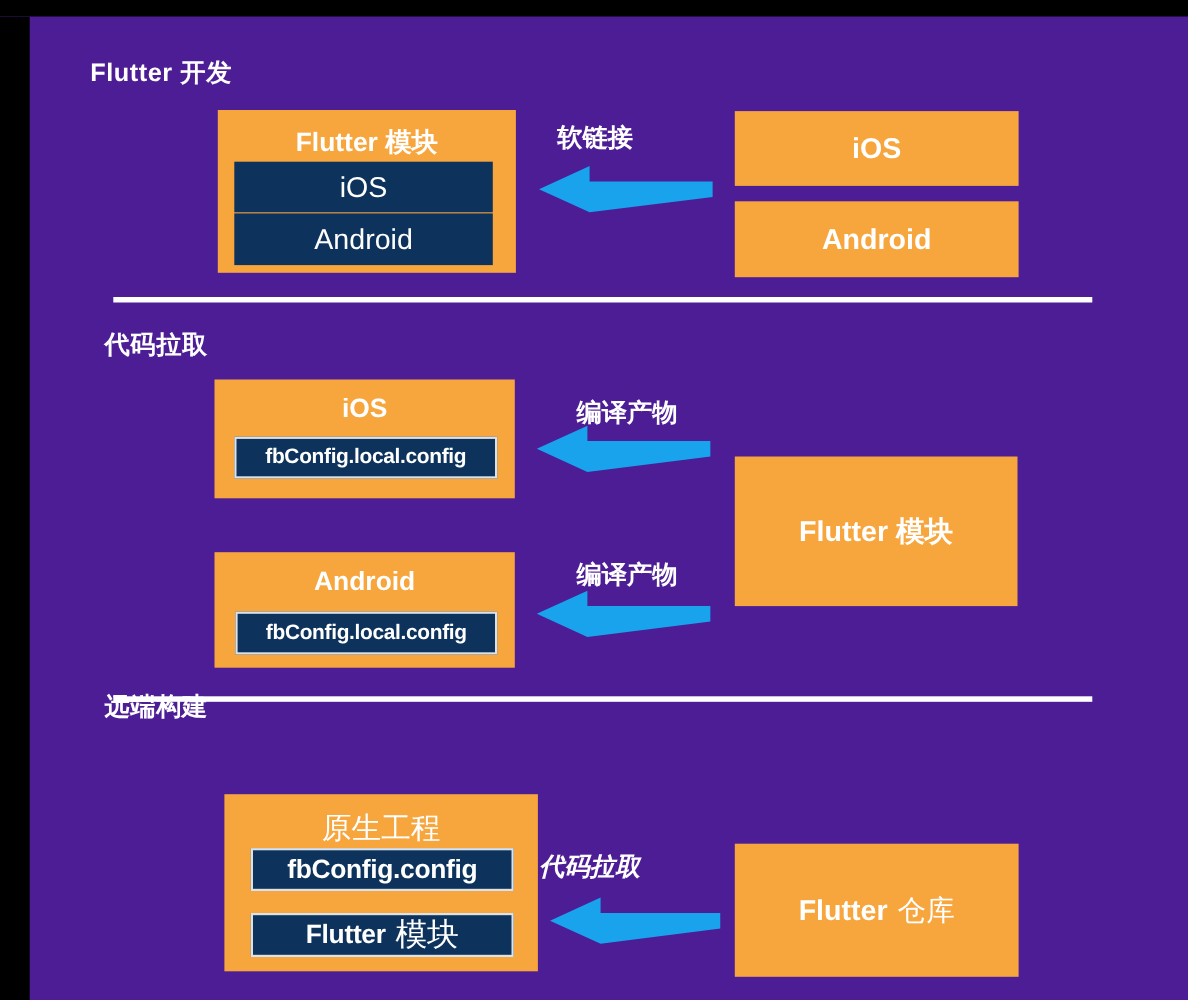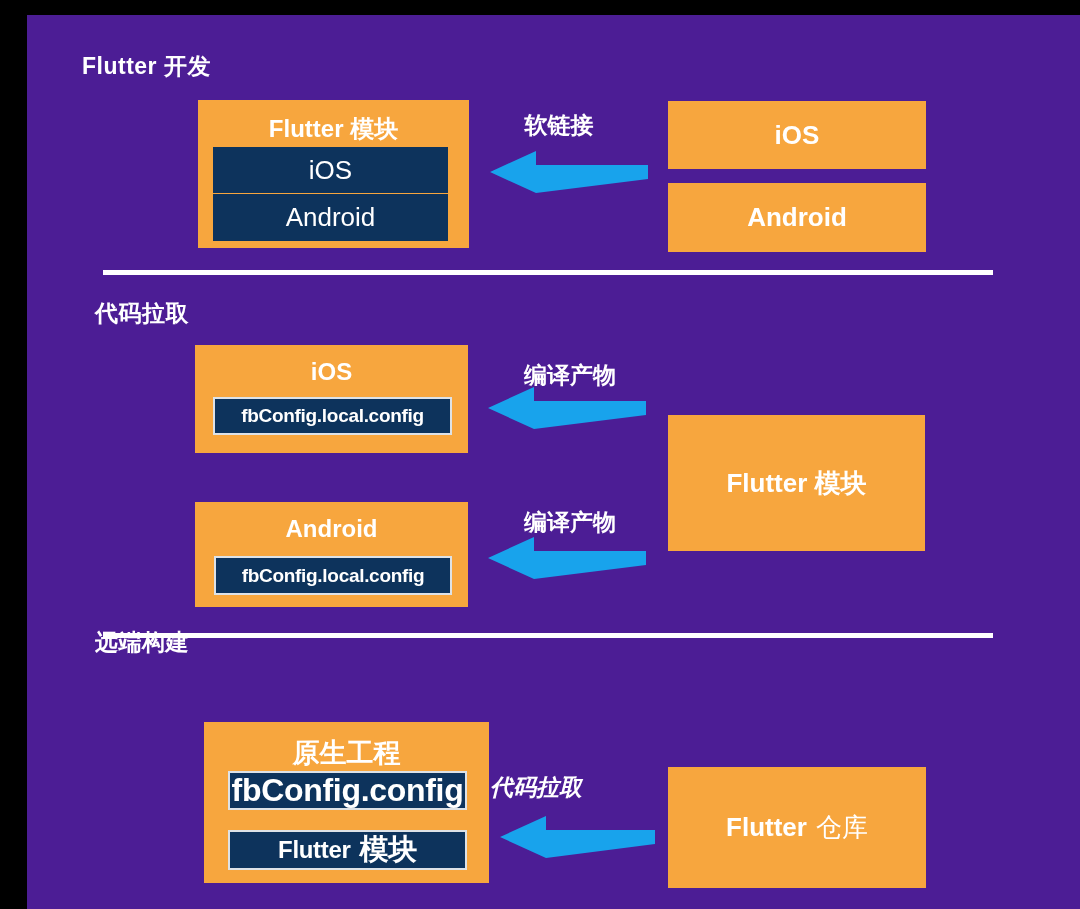--- a/index.html
+++ b/index.html
@@ -30,39 +30,39 @@
   }
   .navy-config{
     position:absolute;background:#0D335C;border:2px solid #DDE2E7;box-sizing:border-box;
     display:flex;align-items:center;justify-content:center;
     font-size:19px;font-weight:bold;letter-spacing:-0.3px;white-space:nowrap;overflow:hidden;
   }
   .arrow{position:absolute;}
   .arrow-label{
     position:absolute;transform:translateX(-50%);font-size:23px;font-weight:bold;white-space:nowrap;
   }
-  .serif{font-family:"Liberation Serif","DejaVu Serif",serif;font-weight:700;}
+  .serif{font-family:"Liberation Serif","DejaVu Serif",serif;font-weight:400;}
   .zh{margin-left:9px;}
   .title-pad{padding-top:13px;}
 </style>
 </head>
 <body>
 
 <div class="canvas">
   <div class="left-strip"></div>
 
   <div class="section-title" style="left:82px;top:36px;">Flutter 开发</div>
 
   <div class="orange-box col" style="left:198px;top:85px;width:271px;height:148px;">
     <div class="box-title title-pad">Flutter 模块</div>
     <div class="navy-row" style="left:15px;top:47px;width:235px;height:46px;">iOS</div>
     <div class="navy-row" style="left:15px;top:94px;width:235px;height:47px;">Android</div>
   </div>
 
-  <div class="arrow-label" style="left:559px;top:95px;">软链接</div>
+  <div class="arrow-label" style="left:541px;top:95px;">软链接</div>
   <svg class="arrow" style="left:490px;top:135px;" width="158" height="44" viewBox="0 0 158 44">
     <polygon points="0,22 46,1 46,15 158,15 158,29 46,43" fill="#18A3EC"></polygon>
   </svg>
 
   <div class="orange-box" style="left:668px;top:86px;width:258px;height:68px;">
     <span class="big-label">iOS</span>
   </div>
   <div class="orange-box" style="left:668px;top:168px;width:258px;height:69px;">
     <span class="big-label">Android</span>
   </div>
@@ -94,21 +94,21 @@
   <div class="orange-box" style="left:668px;top:400px;width:257px;height:136px;">
     <span class="big-label">Flutter 模块</span>
   </div>
 
   <div class="divider" style="top:618px;"></div>
 
   <div class="section-title" style="left:95px;top:612px;">远端构建</div>
 
   <div class="orange-box col" style="left:204px;top:707px;width:285px;height:161px;">
     <div class="box-title title-pad serif" style="font-size:27px;">原生工程</div>
-    <div class="navy-config" style="left:24px;top:49px;width:239px;height:39px;font-size:32px;">fbConfig.config</div>
+    <div class="navy-config" style="left:24px;top:49px;width:239px;height:39px;font-size:24px;">fbConfig.config</div>
     <div class="navy-config" style="left:24px;top:108px;width:239px;height:40px;font-size:24px;">
       <span>Flutter</span>
       <span class="serif zh" style="font-size:29px;">模块</span>
     </div>
   </div>
 
   <div class="arrow-label" style="left:536px;top:757px;font-style:italic;">代码拉取</div>
   <svg class="arrow" style="left:500px;top:800px;" width="155" height="44" viewBox="0 0 155 44">
     <polygon points="0,22 46,1 46,15 155,15 155,29 46,43" fill="#18A3EC"></polygon>
   </svg>

